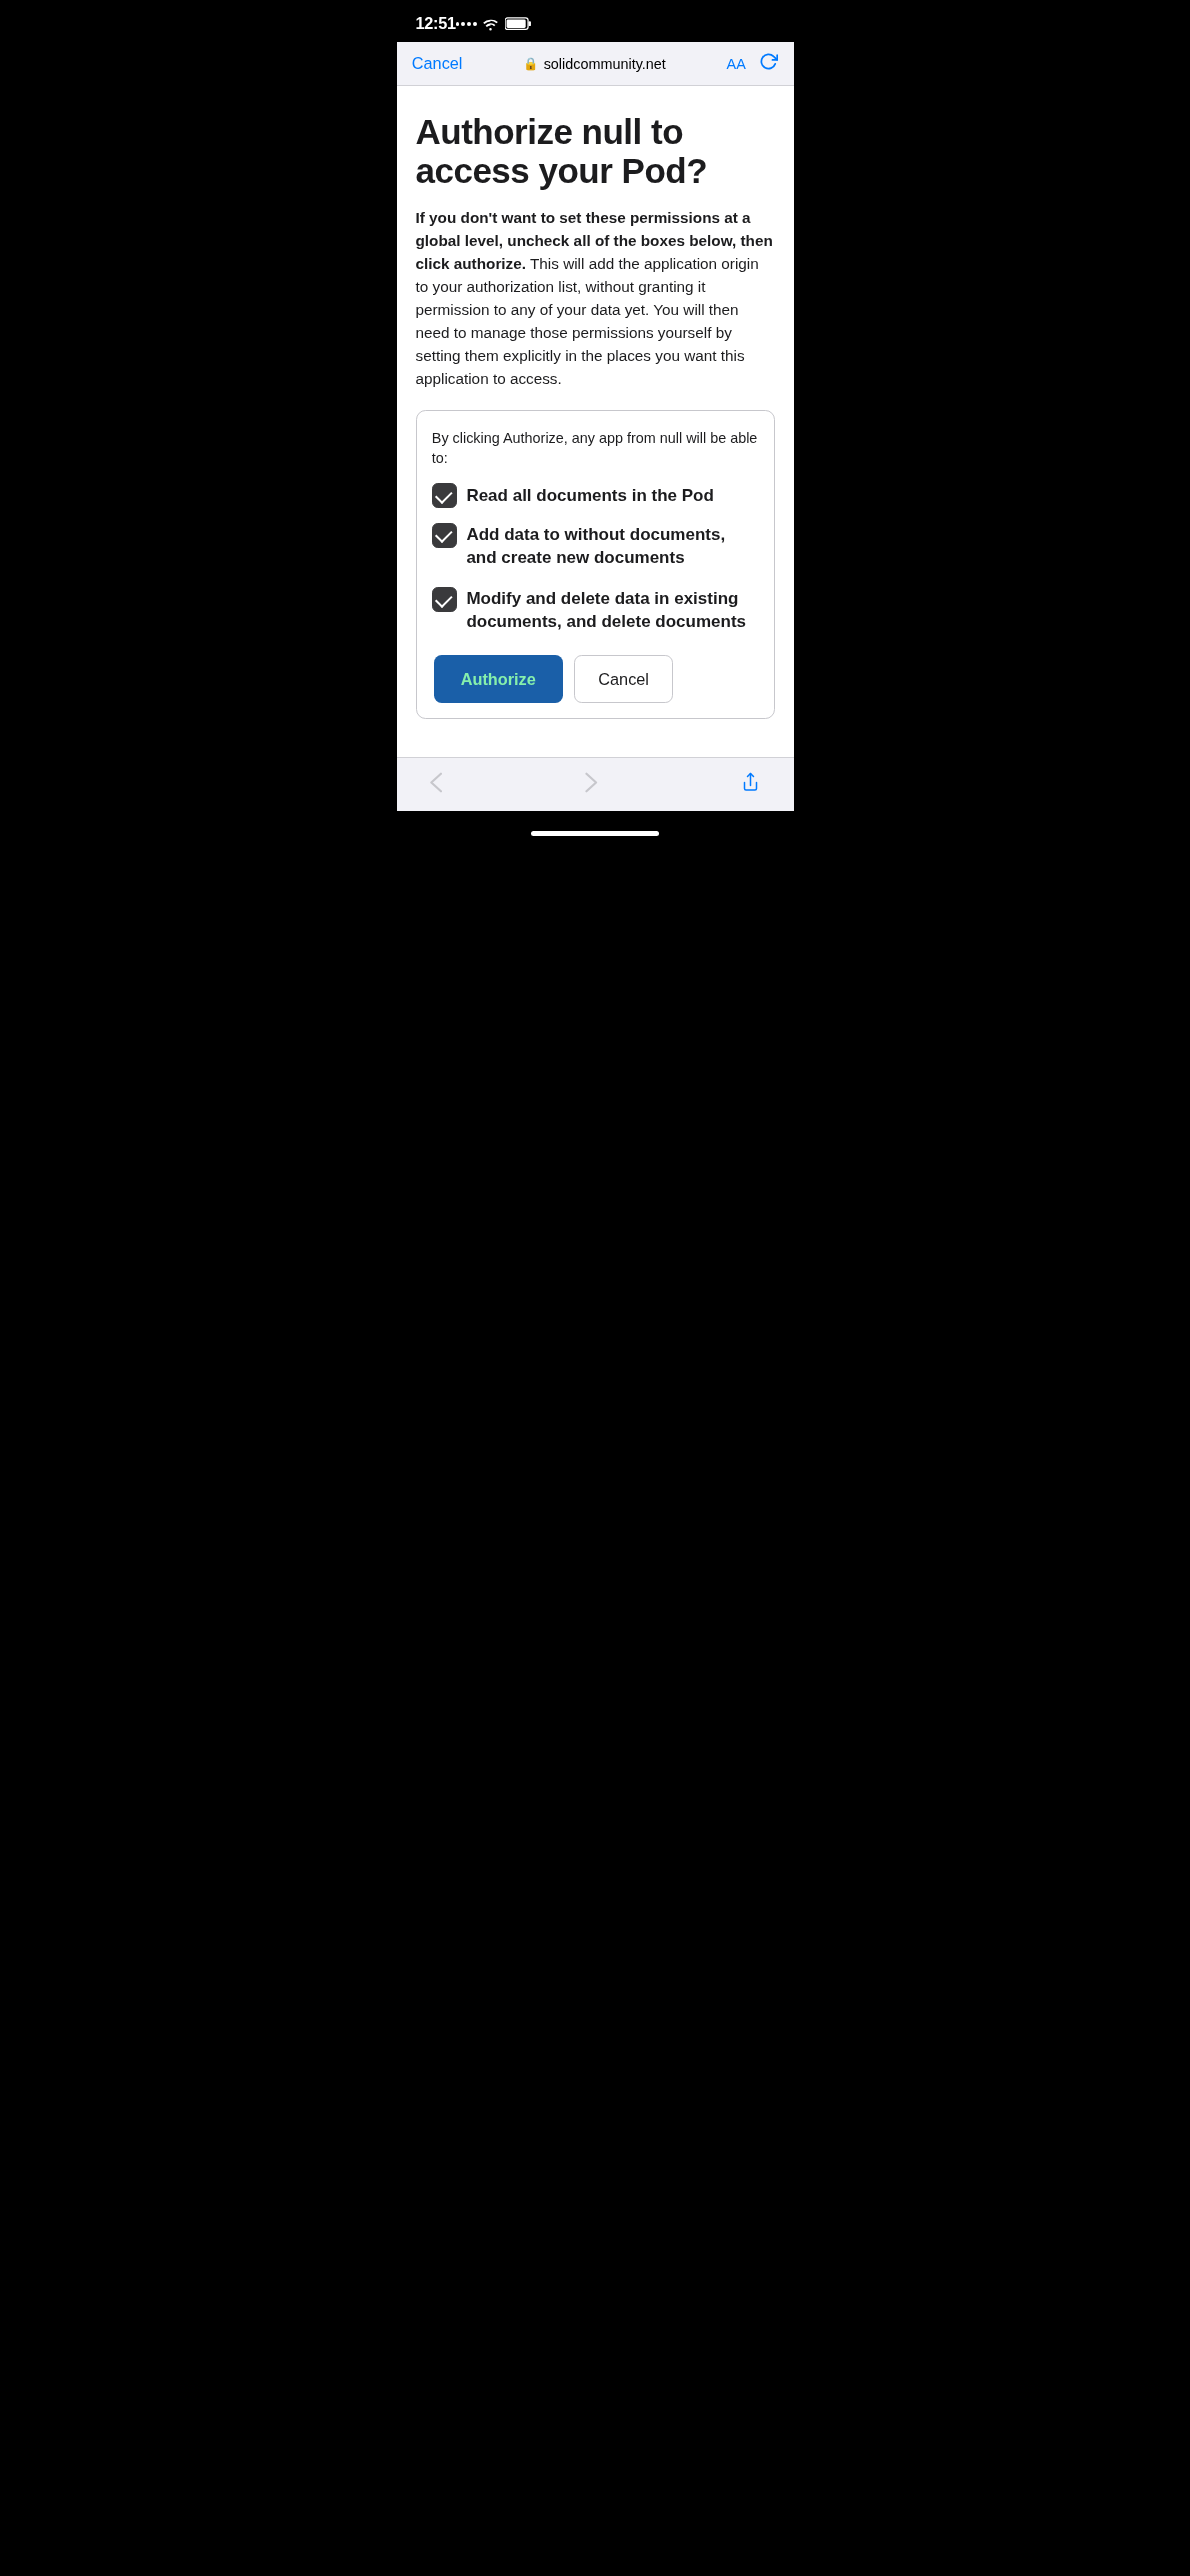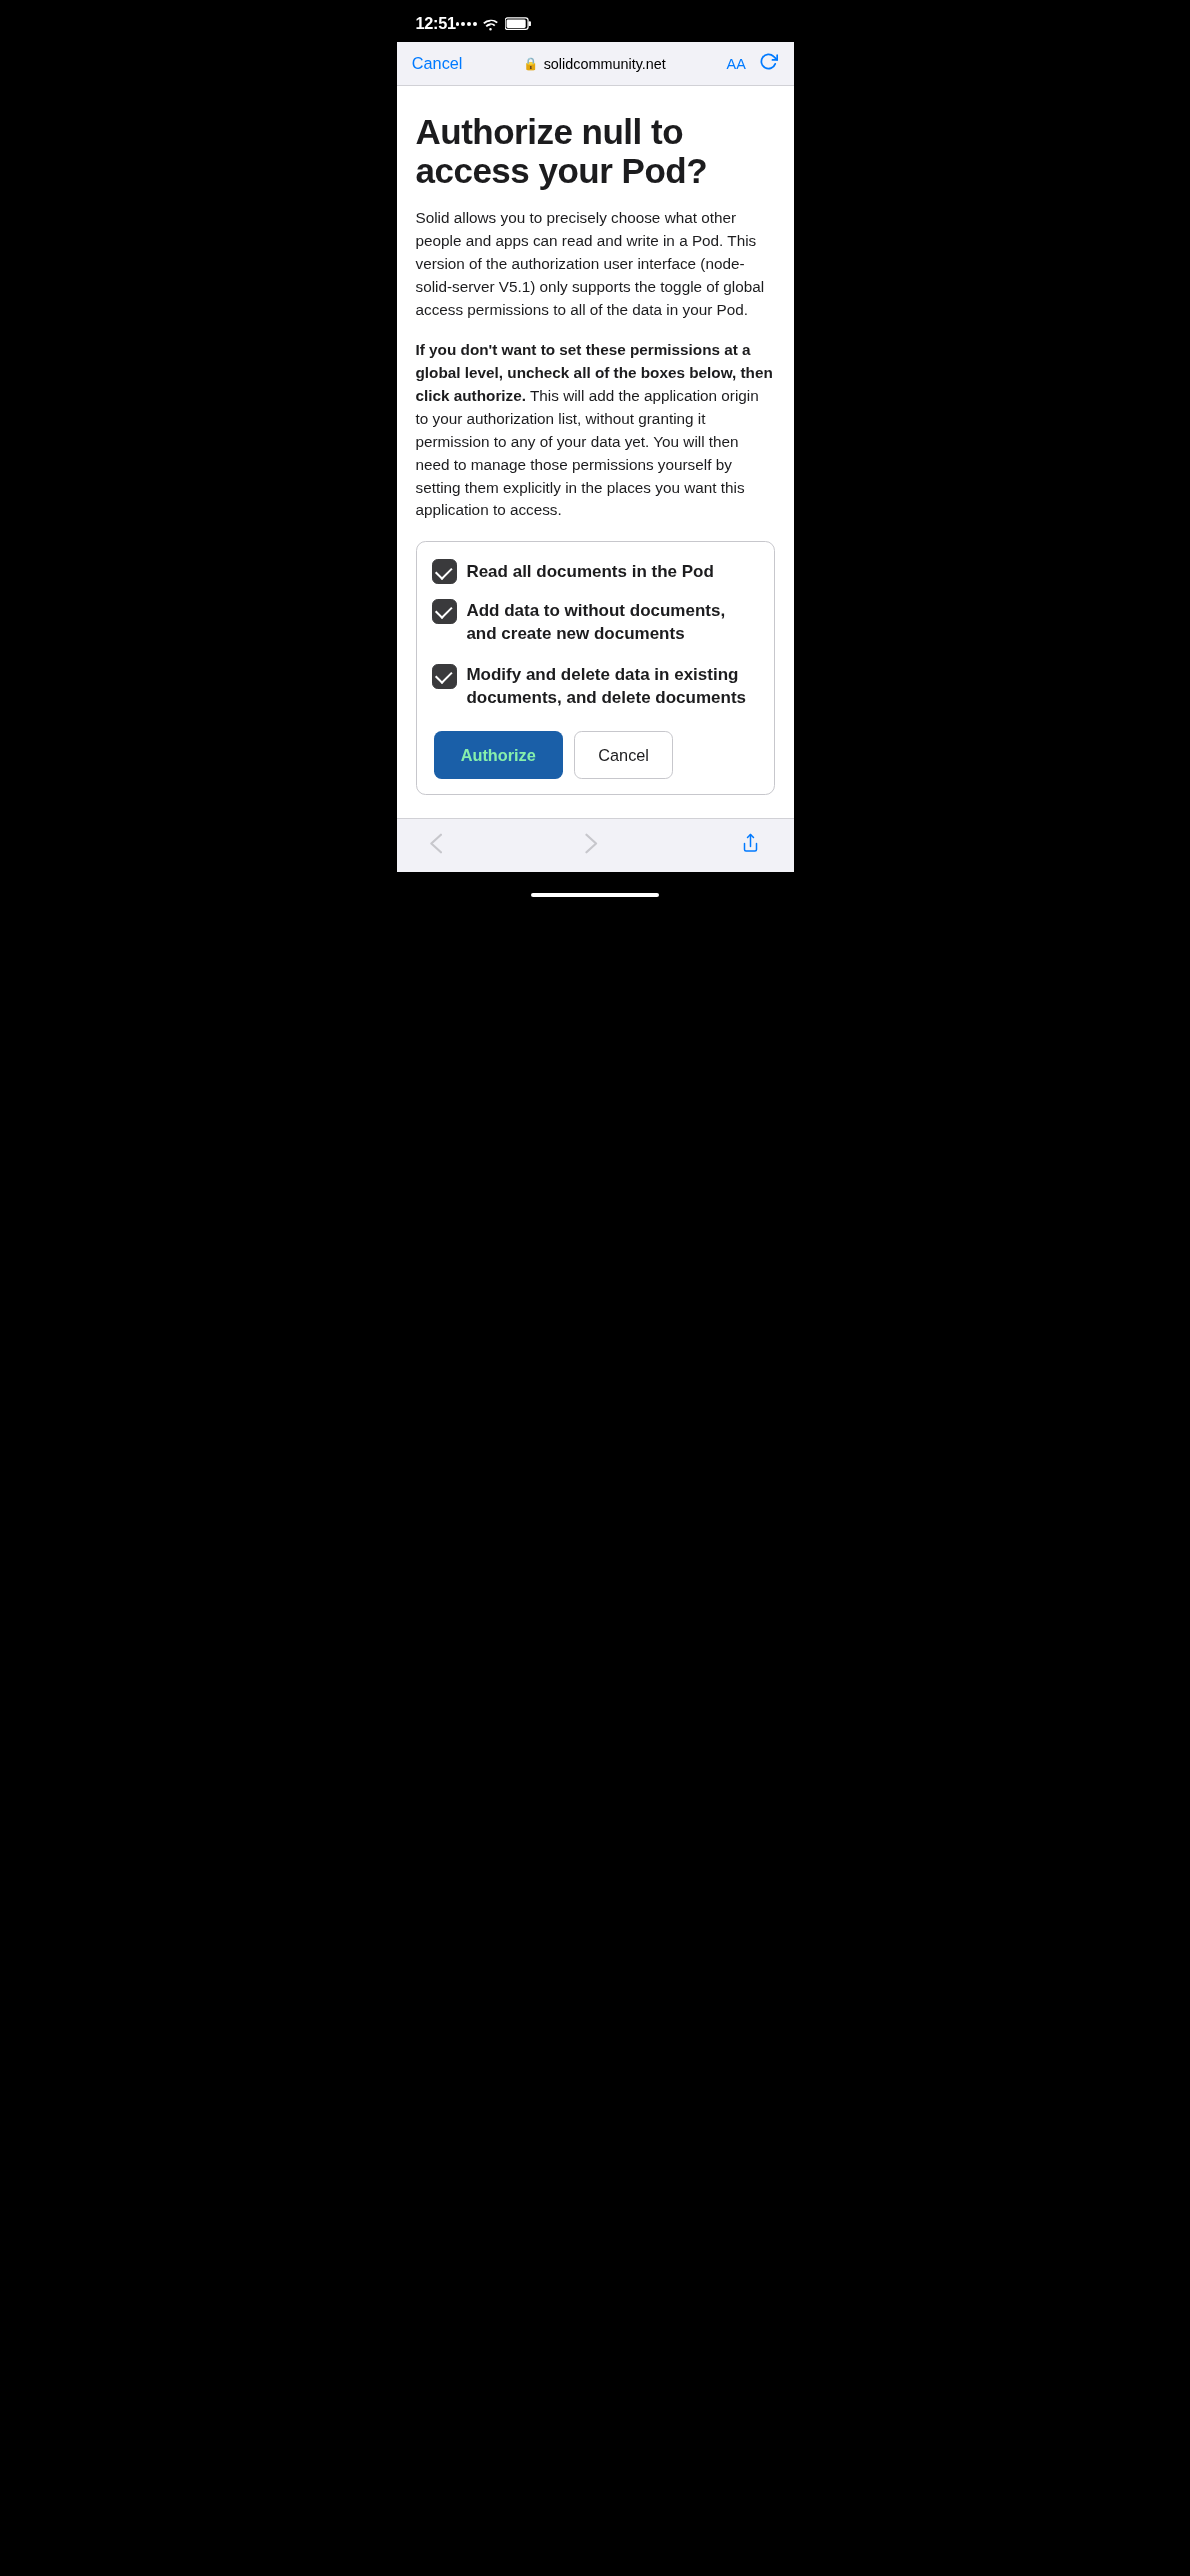--- a/index.html
+++ b/index.html
@@ -317,27 +317,27 @@
         </svg>
       </button>
     </div>
   </div>
 </div>
 
 <div class="page-content">
 
   <h1 class="page-title">Authorize null to access your Pod?</h1>
 
-  <p class="intro-text">Solid allows you to precisely choose what other people and apps can read and write in a Pod. This version of the authorization user interface (node-solid-server V5.1) only supports the toggle of global access permissions to all of the data in your Pod.</p>
 
   <p class="warning-text">
     <strong>If you don't want to set these permissions at a global level, uncheck all of the boxes below, then click authorize.</strong><span> This will add the application origin to your authorization list, without granting it permission to any of your data yet. You will then need to manage those permissions yourself by setting them explicitly in the places you want this application to access.</span>
   </p>
 
   <div class="permissions-box">
+    <p class="permissions-intro">By clicking Authorize, any app from null will be able to:</p>
 
     <div class="permission-inline">
       <div class="checkbox checked"></div>
       <span class="permission-label">Read all documents in the Pod</span>
     </div>
 
     <div class="permission-item">
       <div class="checkbox-wrap">
         <div class="checkbox checked"></div>
       </div>

